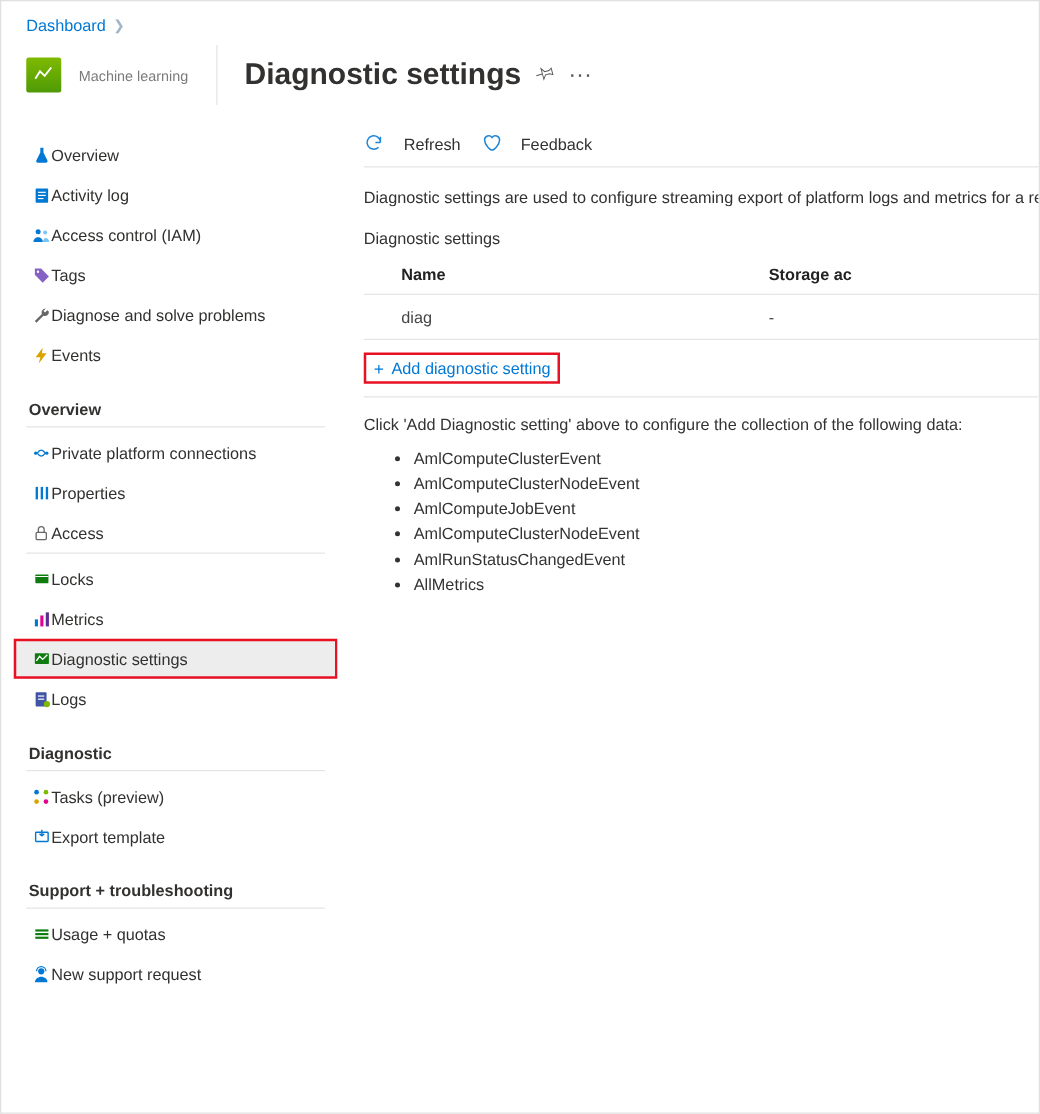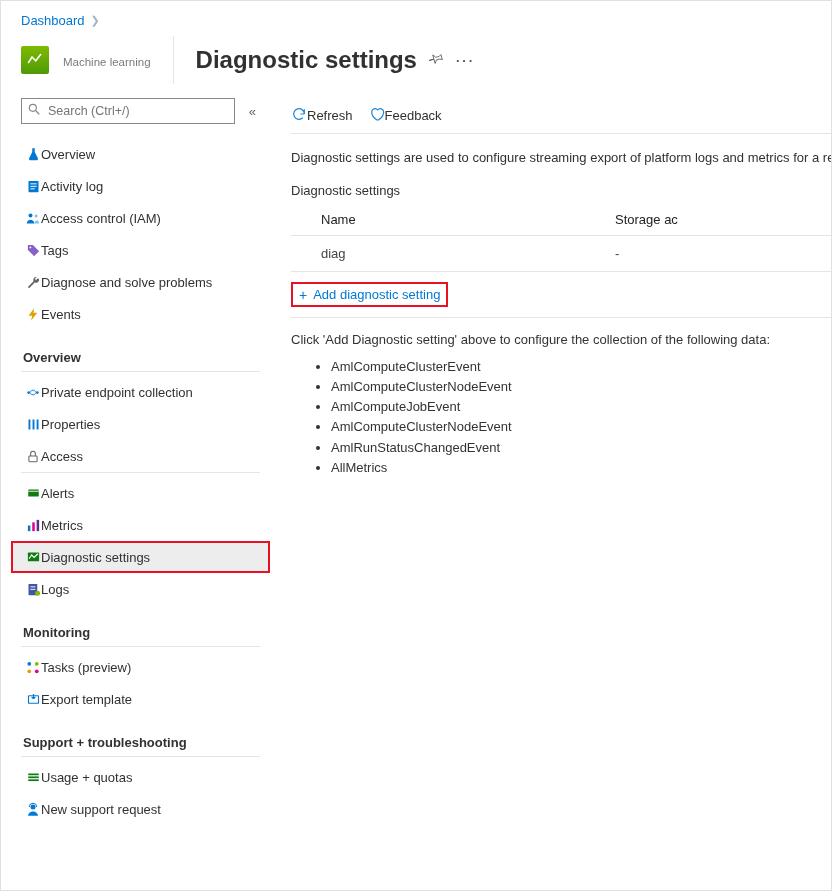--- a/index.html
+++ b/index.html
@@ -34,29 +34,29 @@
     .menu { margin-top: 10px; }
     .menu .item { display: flex; align-items: center; height: 32px; padding: 0 10px 0 12px; cursor: pointer; color: #323130; font-size: 13px; border:2px solid transparent; }
     .menu .item.selected { background: #ededed; }
     .menu .item.highlighted { border: 2px solid #e81123; }
     .menu .heading { font-weight: 600; padding: 20px 10px 6px 12px; color: #323130; font-size: 13px; }
     .menu .heading + .rule, .menu .rule { border-top: 1px solid #e5e5e5; margin:0 10px 4px 10px; }
     .menu .item .icn { width: 16px; height: 16px; display:flex; align-items:center; justify-content:center; }
 
     .content { flex: 1; padding: 0 0 0 20px; overflow: hidden; display: flex; flex-direction: column; }
     .toolbar { display: flex; align-items: center; gap: 16px; padding: 8px 0 8px 0; border-bottom: 1px solid #e5e5e5; margin-right: 0; }
-    .toolbar .tbtn { display: flex; align-items: center; gap: 0; cursor: pointer; color: #323130; font-size: 13px; }
+    .toolbar .tbtn { display: flex; align-items: center; gap: 16px; cursor: pointer; color: #323130; font-size: 13px; }
     .toolbar .tbtn .ticn { color: #1d86d9; }
 
     .content-inner { padding: 16px 0 0 0; }
     .desc { font-size: 13px; color: #323130; margin-bottom: 18px; white-space: nowrap; overflow: hidden; }
     .subheading { font-size: 13px; margin-bottom: 6px; }
 
     table.diag { width: 100%; border-collapse: collapse; font-size: 13px; }
-    table.diag thead th { text-align: left; font-weight: 400; padding: 8px 0 8px 30px; border-bottom: 1px solid #e5e5e5; color:#222;}
+    table.diag thead th { text-align: left; font-weight: 700; padding: 8px 0 8px 30px; border-bottom: 1px solid #e5e5e5; color:#222;}
     table.diag thead th:last-child { text-align: left; padding-left: 0; }
     table.diag tbody td { padding: 10px 0 10px 30px; border-bottom: 1px solid #e5e5e5; color:#444;}
     table.diag tbody td:last-child { padding-left: 0; }
 
     .add-row td { padding: 10px 0 10px 30px; }
     .add-btn-wrap { display:inline-flex; align-items:center; gap:6px; border:2px solid #e81123; padding:3px 6px 3px 6px; cursor:pointer; }
     .add-btn-wrap .plus { color:#0078d4; font-size:14px; line-height:1; }
     .add-btn-wrap .lbl { color:#0078d4; font-size:13px; }
 
     .hint { margin-top: 14px; font-size: 13px; color: #333; }
@@ -102,32 +102,20 @@
             </svg>
         </span>
         <span class="ibtn" style="letter-spacing:2px; font-weight:bold;">···</span>
       </div>
     </div>
   </div>
 
   <div class="body-row">
 
     <div class="sidebar">
-      <div class="sidebar-top">
-        <div class="search-wrap">
-          <span class="sicon">
-            <svg width="14" height="14" viewBox="0 0 24 24" fill="none">
-                <circle cx="10" cy="10" r="6" stroke="#8a8886" stroke-width="2"></circle>
-                <line x1="15" y1="15" x2="21" y2="21" stroke="#8a8886" stroke-width="2"></line>
-              </svg>
-          </span>
-          <input type="text" placeholder="Search (Ctrl+/)" style="">
-        </div>
-        <span class="collapse-toggle">«</span>
-      </div>
 
       <div class="menu">
 
         <div class="item">
           <span class="icn c-blue">
               <svg width="15" height="15" viewBox="0 0 24 24">
                 <path d="M10 2h4v6l5 10a2 2 0 01-2 3H7a2 2 0 01-2-3l5-10V2z" fill="#0078d4"></path>
               </svg>
             </span>
           <span>Overview</span>
@@ -183,21 +171,21 @@
         <div class="heading">Overview</div>
         <div class="rule"></div>
         <div class="item">
           <span class="icn c-blue">
               <svg width="16" height="15" viewBox="0 0 24 24">
                 <circle cx="5" cy="12" r="2.2" fill="#0078d4"></circle>
                 <circle cx="19" cy="12" r="2.2" fill="#0078d4"></circle>
                 <path d="M7 12c3-5 7-5 10 0M7 12c3 5 7 5 10 0" stroke="#0078d4" stroke-width="1.6" fill="none"></path>
               </svg>
             </span>
-          <span>Private endpoint collection</span>
+          <span>Private platform connections</span>
         </div>
         <div class="item">
           <span class="icn c-blue">
               <svg width="15" height="15" viewBox="0 0 24 24">
                 <rect x="4" y="4" width="3" height="16" fill="#0078d4"></rect>
                 <rect x="10.5" y="4" width="3" height="16" fill="#0078d4"></rect>
                 <rect x="17" y="4" width="3" height="16" fill="#0078d4"></rect>
               </svg>
             </span>
           <span>Properties</span>
@@ -213,21 +201,21 @@
         </div>
 
         <div class="rule"></div>
         <div class="item">
           <span class="icn c-green">
               <svg width="15" height="14" viewBox="0 0 24 24">
                 <rect x="3" y="6" width="18" height="12" rx="1" fill="#107c10"></rect>
                 <path d="M3 9h18" stroke="#fff" stroke-width="1.5"></path>
               </svg>
             </span>
-          <span>Alerts</span>
+          <span>Locks</span>
         </div>
         <div class="item">
           <span class="icn">
               <svg width="15" height="15" viewBox="0 0 24 24">
                 <rect x="3" y="12" width="4" height="9" fill="#0078d4"></rect>
                 <rect x="10" y="7" width="4" height="14" fill="#e3008c"></rect>
                 <rect x="17" y="3" width="4" height="18" fill="#5c2d91"></rect>
               </svg>
             </span>
           <span>Metrics</span>
@@ -246,21 +234,21 @@
               <svg width="15" height="15" viewBox="0 0 24 24">
                 <rect x="4" y="3" width="14" height="18" rx="1" fill="#4055a5"></rect>
                 <rect x="7" y="7" width="8" height="1.5" fill="#fff"></rect>
                 <rect x="7" y="11" width="8" height="1.5" fill="#fff"></rect>
                 <circle cx="18.5" cy="18" r="4" fill="#7fba00"></circle>
               </svg>
             </span>
           <span>Logs</span>
         </div>
 
-        <div class="heading">Monitoring</div>
+        <div class="heading">Diagnostic</div>
         <div class="rule"></div>
         <div class="item">
           <span class="icn">
               <svg width="16" height="15" viewBox="0 0 24 24">
                 <circle cx="6" cy="6" r="3" fill="#0078d4"></circle>
                 <circle cx="18" cy="6" r="3" fill="#7fba00"></circle>
                 <circle cx="6" cy="18" r="3" fill="#daa300"></circle>
                 <circle cx="18" cy="18" r="3" fill="#e3008c"></circle>
               </svg>
             </span>

